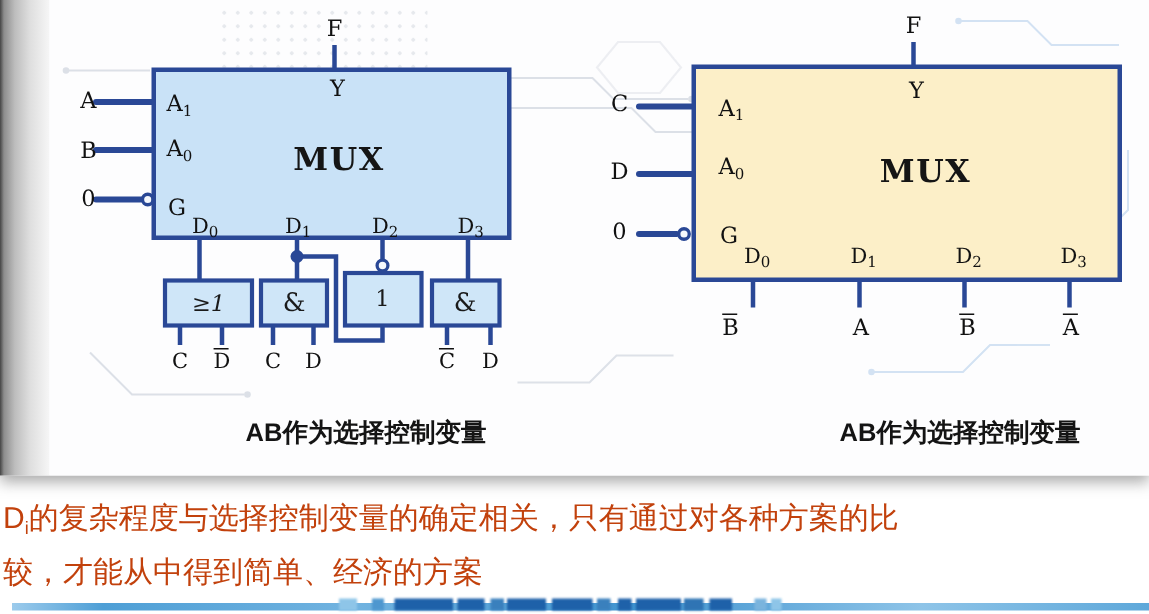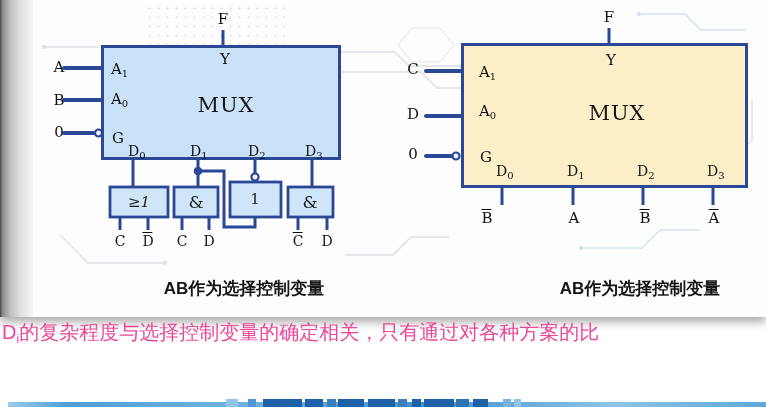--- a/index.html
+++ b/index.html
@@ -13,29 +13,29 @@
   .slide-bg{position:absolute;left:33px;top:0;right:0;bottom:0;background:#fdfdfe;}
   .dots{position:absolute;left:145px;top:4px;width:140px;height:46px;opacity:.55;
      background-image:radial-gradient(#d4d8df 1.2px,transparent 1.3px);background-size:9px 9px;}
   svg{position:absolute;left:0;top:0;}
   
   .lbl{position:absolute;font-family:"DejaVu Serif",serif;font-size:15px;color:#111;
        white-space:nowrap;line-height:1;}
   .ctr{transform:translateX(-50%);}
   .lbl sub{font-size:10px;vertical-align:-3px;}
   .sm{font-size:14px;}
-  .mux{font-size:21px;font-weight:normal;letter-spacing:1px;color:#151515;}
+  .mux{font-size:21px;font-weight:bold;letter-spacing:1px;color:#151515;}
   .ov{position:relative;display:inline-block;}
   .ov::before{content:"";position:absolute;left:0;right:1px;top:-2px;border-top:1.6px solid #111;}
   .gate-lbl{font-size:15px;color:#1a1a1a;}
   .caption{position:absolute;top:277px;width:220px;text-align:center;font-size:17px;
            font-weight:600;color:#141414;transform:translateX(-50%);}
   
-  .note{position:absolute;left:2px;top:317px;width:762px;font-size:20px;line-height:30px;
-        color:#ec4899;}
+  .note{position:absolute;left:2px;top:331px;width:762px;font-size:20px;line-height:30px;
+        color:#c2410c;}
   .note sub{font-size:12px;vertical-align:-4px;}
   
   .bar-base{position:absolute;left:8px;top:402px;width:758px;height:5px;
      background:linear-gradient(90deg,#9ccbec 0%,#4e9fd6 8%,#71b3e0 30%,#3f93cf 55%,#8ec4e8 80%,#5ea8da 100%);}
   .bar-marks{position:absolute;left:0;top:399px;width:766px;height:9px;filter:blur(.7px);}
   .bar-marks i{position:absolute;top:0;height:8px;display:block;}
 </style>
 </head>
 <body>
 
@@ -164,20 +164,21 @@
 
     <span class="lbl ctr" style="left:487px;top:211px"><span class="ov">B</span></span>
     <span class="lbl ctr" style="left:574px;top:211px">A</span>
     <span class="lbl ctr" style="left:645px;top:211px"><span class="ov">B</span></span>
     <span class="lbl ctr" style="left:714px;top:211px"><span class="ov">A</span></span>
     <div class="caption" style="left:640px">AB作为选择控制变量</div>
   </div>
 
   <div class="note">
     <div><span>D</span><sub>i</sub><span>的复杂程度与选择控制变量的确定相关，只有通过对各种方案的比</span></div>
+    <div>较，才能从中得到简单、经济的方案</div>
   </div>
 
   <div class="bar-base"></div>
   <div class="bar-marks">
     <i style="left:226px;width:12px;background:#8ec5e8"></i>
     <i style="left:248px;width:8px;background:#4e97cf"></i>
     <i style="left:263px;width:39px;background:#1e61a9"></i>
     <i style="left:305px;width:18px;background:#1e61a9"></i>
     <i style="left:327px;width:9px;background:#3a80bd"></i>
     <i style="left:338px;width:26px;background:#1e61a9"></i>

